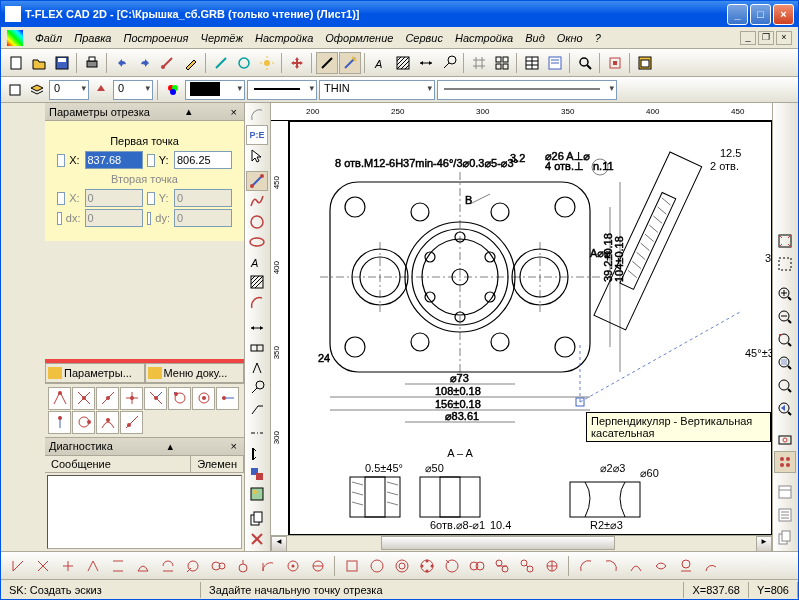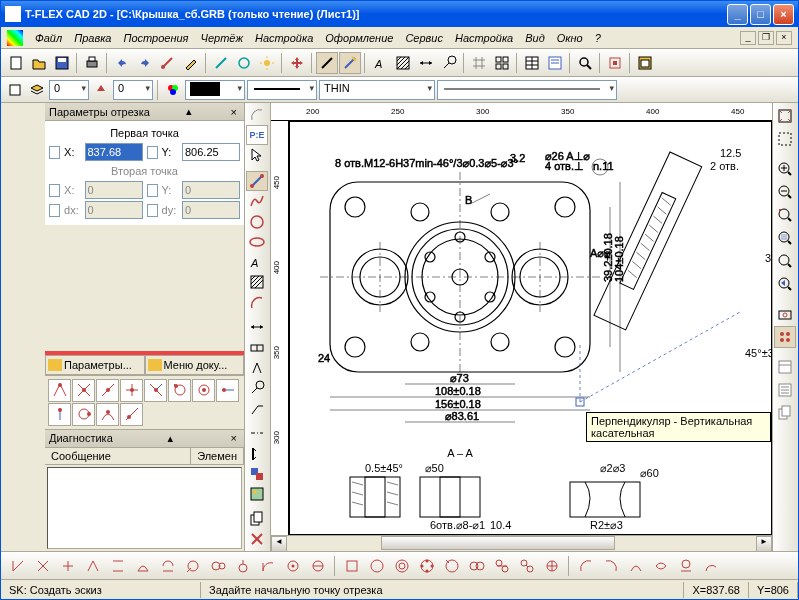--- a/index.html
+++ b/index.html
@@ -28,40 +28,40 @@
 .combo.color { width: 60px; }
 .combo.line { width: 70px; }
 .combo.thin { width: 116px; }
 .combo.wide { width: 180px; }
 .color-swatch { display: inline-block; width: 30px; height: 14px; background: #000; vertical-align: middle; }
 .prop-icon { width: 20px; height: 20px; display: flex; align-items: center; justify-content: center; cursor: pointer; }
 .main { flex: 1; display: flex; overflow: hidden; margin-left: 44px; }
 .left-panel { width: 200px; background: #ece9d8; border-right: 1px solid #aca899; display: flex; flex-direction: column; }
 .panel-header { height: 18px; background: linear-gradient(to bottom, #dedacb, #d0ccbd); border-bottom: 1px solid #aca899; display: flex; align-items: center; padding: 0 4px; font-size: 11px; }
 .panel-header .close-x { margin-left: auto; cursor: pointer; padding: 0 3px; }
-.panel-body { padding: 4px; background: #ffffff; }
+.panel-body { padding: 12px; background: #fef9c3; }
 .group-label { font-size: 11px; padding: 2px 0; }
 .coord-row { display: flex; gap: 4px; align-items: center; margin: 2px 0; }
 .coord-row .lbl { width: 20px; }
 .coord-input { width: 58px; height: 18px; border: 1px solid #7f9db9; padding: 1px 2px; background: white; }
 .coord-input.disabled { background: #ece9d8; color: #888; }
 .coord-input.selected { background: #316ac5; color: white; }
 .chk { width: 13px; height: 13px; border: 1px solid #7f9db9; background: white; display: inline-block; }
 .tabs-row { display: flex; border-top: 4px solid #ef4444; margin-top: 4px; justify-content: flex-end; }
 .tab-btn { flex: 1; padding: 3px 2px; border: 1px solid #aca899; background: #ece9d8; cursor: pointer; display: flex; align-items: center; gap: 2px; font-size: 10px; }
 .tab-btn .ticon { width: 14px; height: 12px; background: #f0c040; }
 .snap-grid { display: flex; flex-wrap: wrap; padding: 3px; gap: 1px; border-top: 1px solid #aca899; border-bottom: 1px solid #aca899; }
 .snap-btn { width: 23px; height: 23px; border: 1px solid #aca899; background: #fefefe; display: flex; align-items: center; justify-content: center; cursor: pointer; position: relative; }
 .snap-btn svg { pointer-events: none; }
 .diag-panel { flex: 1; display: flex; flex-direction: column; }
 .diag-cols { display: flex; border-bottom: 1px solid #aca899; background: #ece9d8; }
 .diag-col { padding: 2px 6px; border-right: 1px solid #aca899; }
 .diag-body { flex: 1; background: white; border: 1px inset #aca899; margin: 2px; }
 .canvas-area { flex: 1; display: flex; position: relative; background: #ece9d8; }
-.vtoolbar { width: 26px; background: linear-gradient(to right, #fefefe, #e4e2d5); border-right: 1px solid #aca899; display: flex; flex-direction: column; padding: 2px 1px; gap: 1px; }
+.vtoolbar { width: 26px; background: linear-gradient(to right, #fefefe, #e4e2d5); border-right: 1px solid #aca899; display: flex; flex-direction: column; padding: 2px 1px; gap: 1px; justify-content: flex-end; }
 .vtoolbar.right { border-right: none; border-left: 1px solid #aca899; }
 .vbtn { width: 22px; height: 22px; display: flex; align-items: center; justify-content: center; cursor: pointer; }
 .vbtn.active { border: 1px solid #aca899; background: #e4d8be; }
 .canvas-wrap { flex: 1; display: flex; flex-direction: column; }
 .ruler-h { height: 18px; background: #fff; border-bottom: 1px solid #000; position: relative; overflow: hidden; font-size: 8px; }
 .ruler-h .tick-label { position: absolute; bottom: 4px; font-size: 8px; }
 .canvas-inner { flex: 1; display: flex; }
 .ruler-v { width: 18px; background: #fff; border-right: 1px solid #000; position: relative; overflow: hidden; }
 .ruler-v .tick-label { position: absolute; left: 1px; font-size: 8px; writing-mode: vertical-rl; transform: rotate(180deg); }
 .drawing { flex: 1; background: #fff; position: relative; border: 1px solid #000; overflow: hidden; }

